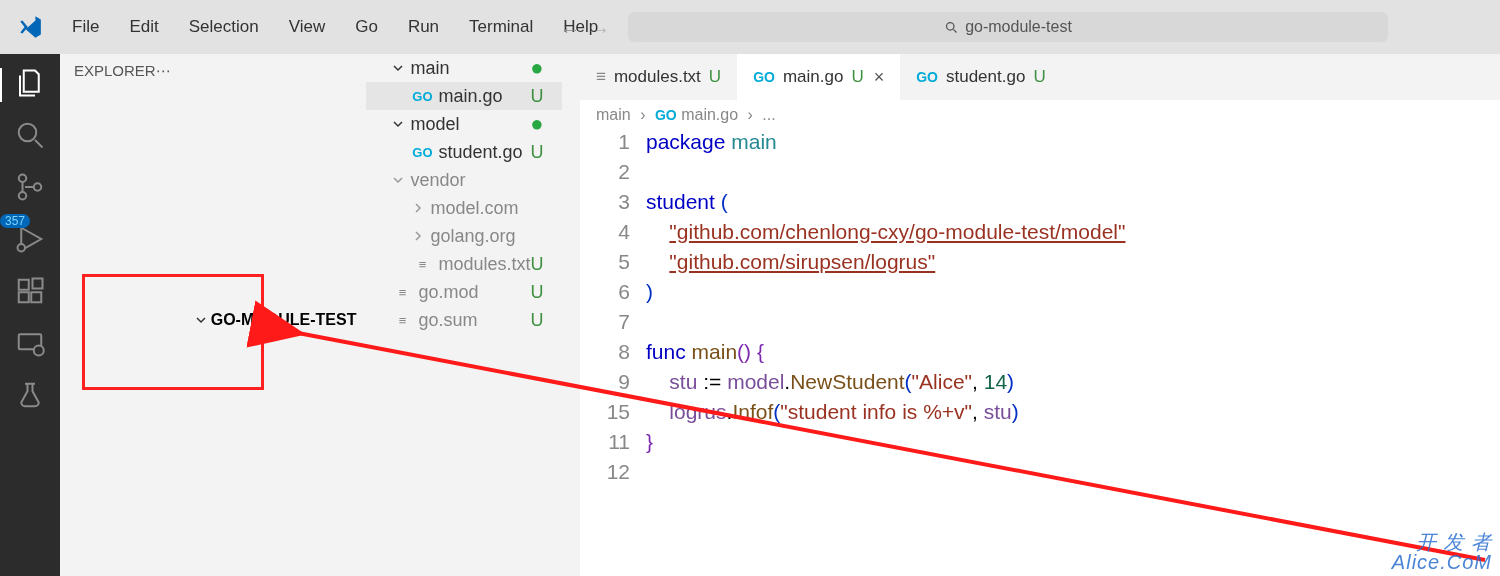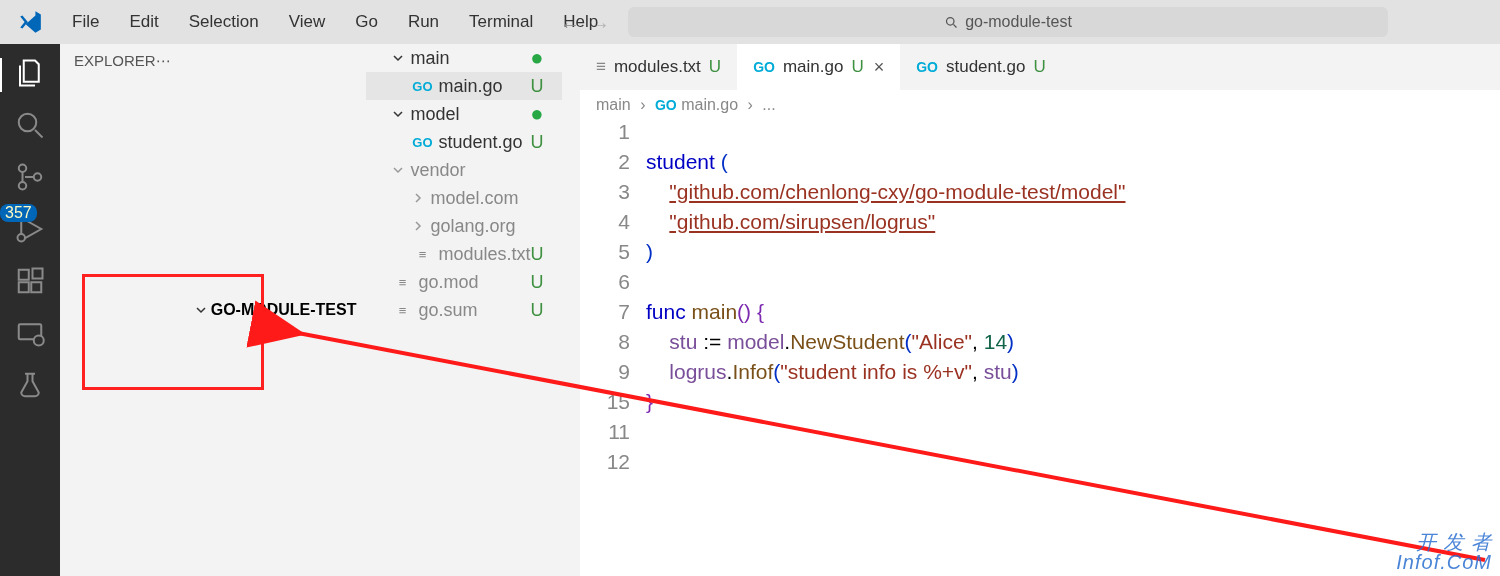--- a/index.html
+++ b/index.html
@@ -1,29 +1,29 @@
 <!DOCTYPE html>
 <html><head>
 <meta charset="utf-8">
 <style>
   * { margin: 0; padding: 0; box-sizing: border-box; font-family: -apple-system, "Segoe UI", Arial, sans-serif; }
   body { width: 1500px; height: 576px; background: #fff; overflow: hidden; position: relative; }
-  .titlebar { height: 44px; background: #e2e2e2; display: flex; align-items: center; position: relative; }
+  .titlebar { height: 54px; background: #e2e2e2; display: flex; align-items: center; position: relative; }
   .logo { width: 60px; display: flex; align-items: center; justify-content: center; }
   .menu { display: flex; gap: 6px; }
   .menu-item { font-size: 17px; color: #333; padding: 4px 12px; cursor: pointer; }
   .nav-arrows { position:absolute; left:560px; display: flex; gap: 10px; color: #888; font-size:20px;}
   .searchbar { position:absolute; left:628px; width: 760px; height: 30px; background: #d8d8d8; border-radius: 6px; display: flex; align-items: center; justify-content:center; color: #555; font-size: 16px; }
   .searchbar svg { margin-right: 6px; }
   .workbench { display: flex; height: 532px; }
   .activitybar { width: 60px; background: #2c2c2c; display: flex; flex-direction: column; align-items: center; padding-top: 14px; gap: 22px; position:relative;}
   .activitybar svg { width: 30px; height: 30px; color: #8a8a8a; }
   .activitybar .active { color: #fff; }
   .active-ind { position:absolute; left:0; top:14px; width:2px; height:34px; background:#fff;}
-  .badge { position:absolute; background:#0066B8; color:#fef9c3; font-size:16px; border-radius:8px; padding:0 5px; left:0px; top:160px;}
+  .badge { position:absolute; background:#0066B8; color:#7dd3fc; font-size:12px; border-radius:8px; padding:0 5px; left:0px; top:160px;}
   .sidebar { width: 520px; background: #f3f3f3; display:flex; }
   .sidebar-head { display:flex; justify-content:space-between; padding: 8px 14px; color:#555; font-size:15px;}
   .tree { font-size:18px; color:#333;}
   .tree-row { display:flex; align-items:center; height:28px; padding-left:6px; position:relative;}
   .tree-row .more { margin-left:auto; margin-right:18px; color:#3f9142; font-size:18px;}
   .tree-row .lbl { display:flex; align-items:center; gap:6px;}
   .chev { width:12px; height:12px; display:inline-block;}
   .dim-dir, .dim-file { color:#888;}
   .selected { background:#e5e5e5;}
   .hl-box { position:absolute; border: 3px solid #ff2020; }
@@ -257,20 +257,21 @@
           <div>5</div>
           <div>6</div>
           <div>7</div>
           <div>8</div>
           <div>9</div>
           <div>15</div>
           <div>11</div>
           <div>12</div>
         </div>
       <div class="codebody">
+<div class="line"><span class="kw">package</span> <span class="ident">main</span></div>
 <div class="line"></div>
 <div class="line"><span class="kw">student</span> <span class="paren">(</span></div>
 <div class="line">    <span class="str under">"github.com/chenlong-cxy/go-module-test/model"</span></div>
 <div class="line">    <span class="str under">"github.com/sirupsen/logrus"</span></div>
 <div class="line"><span class="paren">)</span></div>
 <div class="line"></div>
 <div class="line"><span class="kw">func</span> <span class="fn">main</span><span class="brace">()</span> <span class="brace">{</span></div>
 <div class="line">    <span class="cid">stu</span> := <span class="cid">model</span>.<span class="fn">NewStudent</span><span class="paren">(</span><span class="str">"Alice"</span>, <span class="num">14</span><span class="paren">)</span></div>
 <div class="line">    <span class="cid">logrus</span>.<span class="fn">Infof</span><span class="paren">(</span><span class="str">"student info is %+v"</span>, <span class="cid">stu</span><span class="paren">)</span></div>
 <div class="line"><span class="brace">}</span></div>
@@ -286,14 +287,14 @@
   <defs>
       <marker id="ah" markerWidth="14" markerHeight="12" refX="2" refY="6" orient="auto">
         <path d="M14 0L0 6l14 6z" fill="#ff1a1a"></path>
       </marker>
     </defs>
   <line x1="1485" y1="560" x2="298" y2="333" stroke="#ff1a1a" stroke-width="4" marker-end="url(#ah)"></line>
 </svg>
 
 <div class="wm">
   <div>开 发 者</div>
-  <div>Infof.CoM</div>
+  <div>Alice.CoM</div>
 </div>
 
 </body></html>

